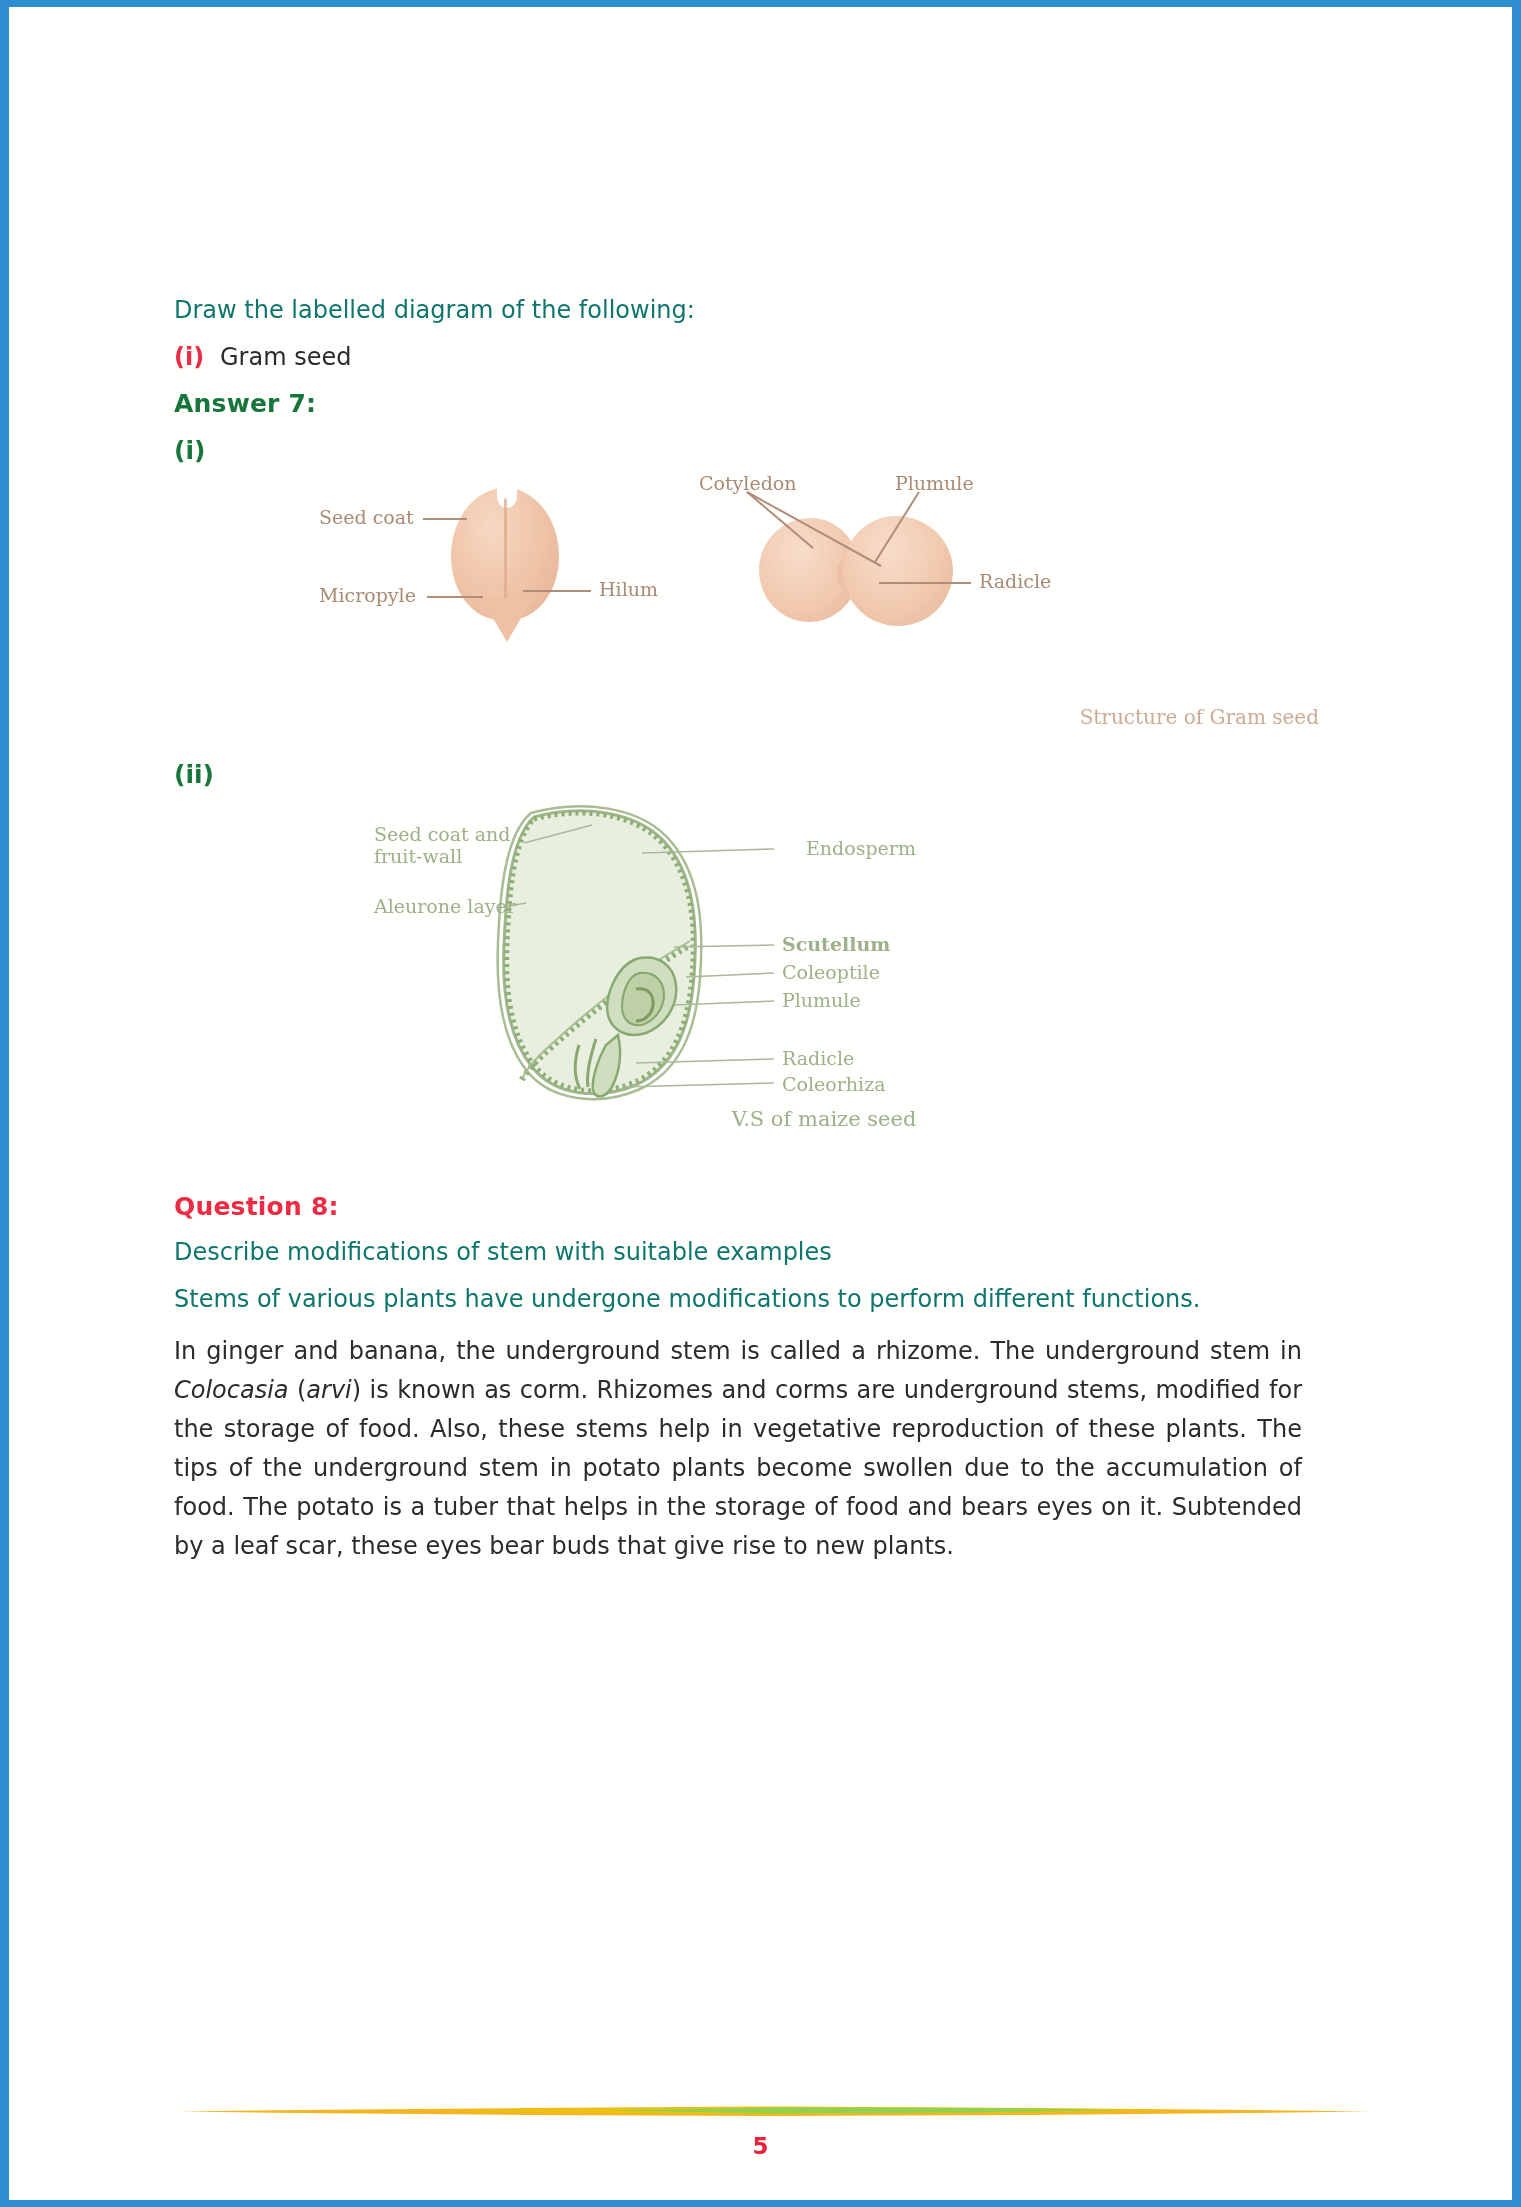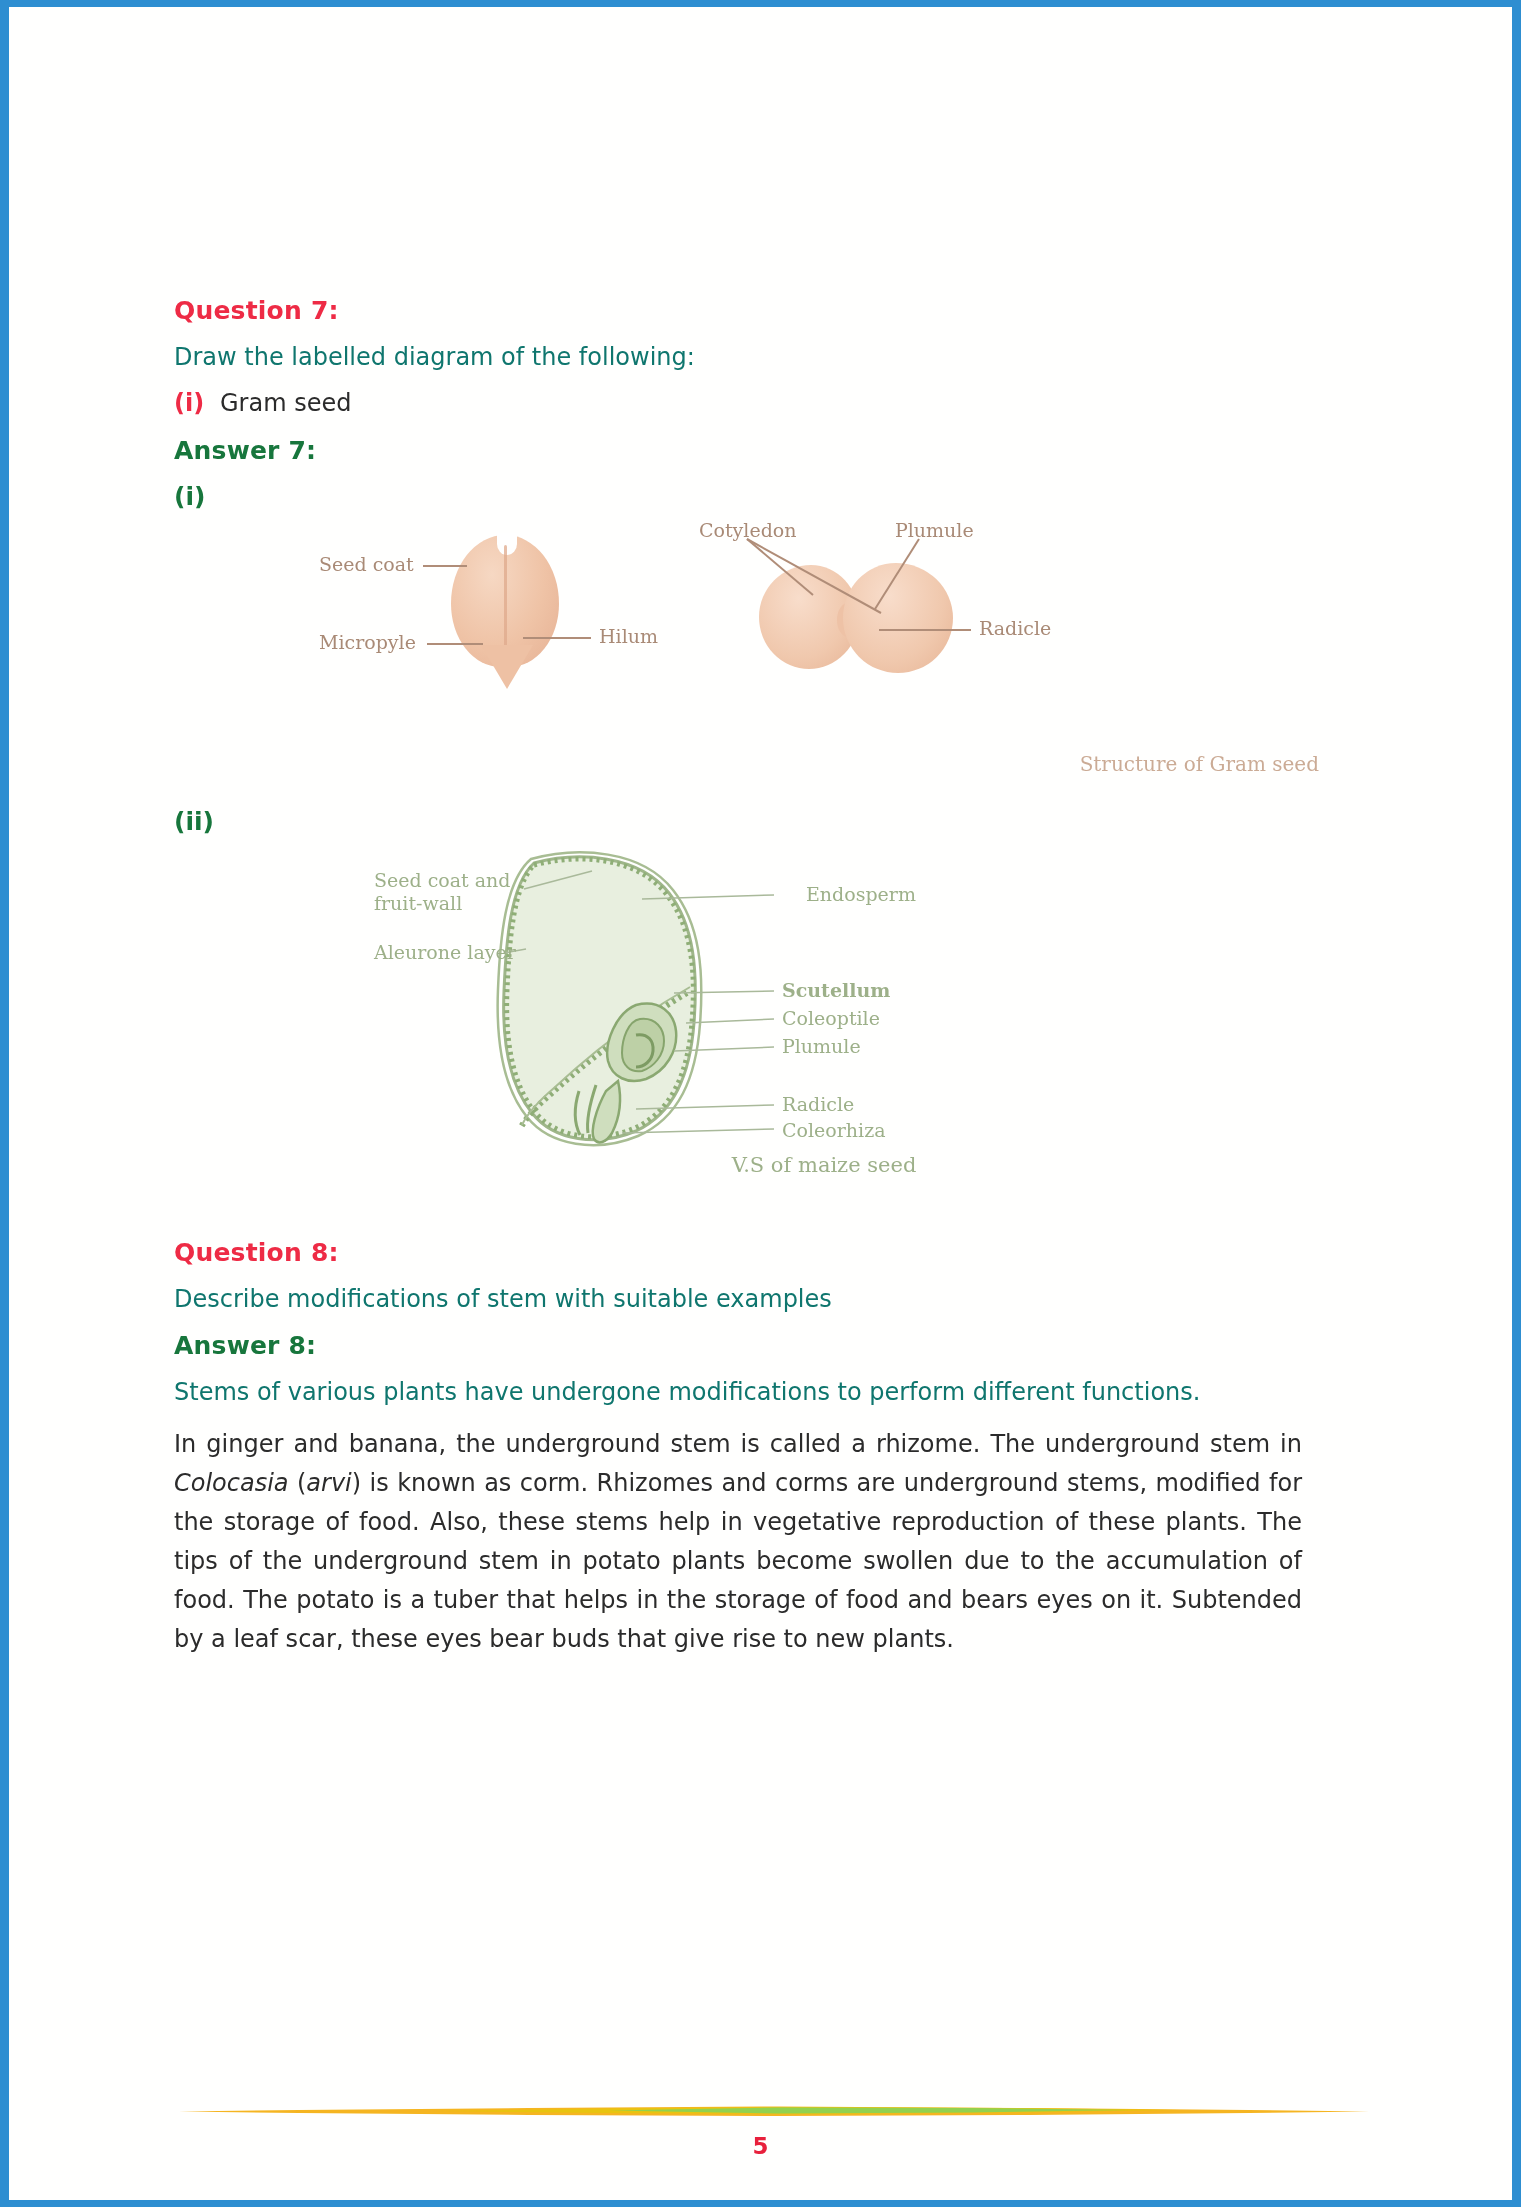--- a/index.html
+++ b/index.html
@@ -213,21 +213,20 @@
   }
 </style>
 </head>
 <body>
 
 <div class="page">
   <div class="sheet">
 
     <div class="content">
 
-      <div class="q-head">Question 7:</div>
       <div class="body-line">Draw the labelled diagram of the following:</div>
 
       <div class="roman-line">
         <span class="roman-red">(i)</span><span>Gram seed</span>
       </div>
 
       <div class="a-head">Answer 7:</div>
       <div class="roman-green">(i)</div>
 
       <div class="fig-gram">
@@ -315,21 +314,20 @@
         <div class="lbl" style="left:408px; top:166px;">Coleoptile</div>
         <div class="lbl" style="left:408px; top:194px;">Plumule</div>
         <div class="lbl" style="left:408px; top:252px;">Radicle</div>
         <div class="lbl" style="left:408px; top:278px;">Coleorhiza</div>
       </div>
 
       <div class="maize-cap">V.S of maize seed</div>
 
       <div class="q-head" style="margin-top:62px;">Question 8:</div>
       <div class="body-line">Describe modifications of stem with suitable examples</div>
-      <div class="a-head">Answer 8:</div>
       <div class="body-line">Stems of various plants have undergone modifications to perform different functions.</div>
 
       <p class="para"><span>In ginger and banana, the underground stem is called a rhizome. The underground stem in </span><i>Colocasia</i><span> (</span><i>arvi</i><span>) is known as corm. Rhizomes and corms are underground stems, modified for the storage of food. Also, these stems help in vegetative reproduction of these plants. The tips of the underground stem in potato plants become swollen due to the accumulation of food. The potato is a tuber that helps in the storage of food and bears eyes on it. Subtended by a leaf scar, these eyes bear buds that give rise to new plants.</span></p>
 
     </div>
 
     <svg class="footer-bar" viewBox="0 0 1190 16" preserveAspectRatio="none">
       <path d="M0,8.5 L120,7 L350,5 L600,3.5 L850,5 L1070,7 L1190,8.5
                L1070,10 L850,12 L600,13 L350,12 L120,10 Z" fill="#f5b521"></path>
       <path d="M250,8 L430,5.5 L620,4 L830,5 L1000,7 L830,9.5 L620,11 L430,10 Z" fill="#e8c40f"></path>

